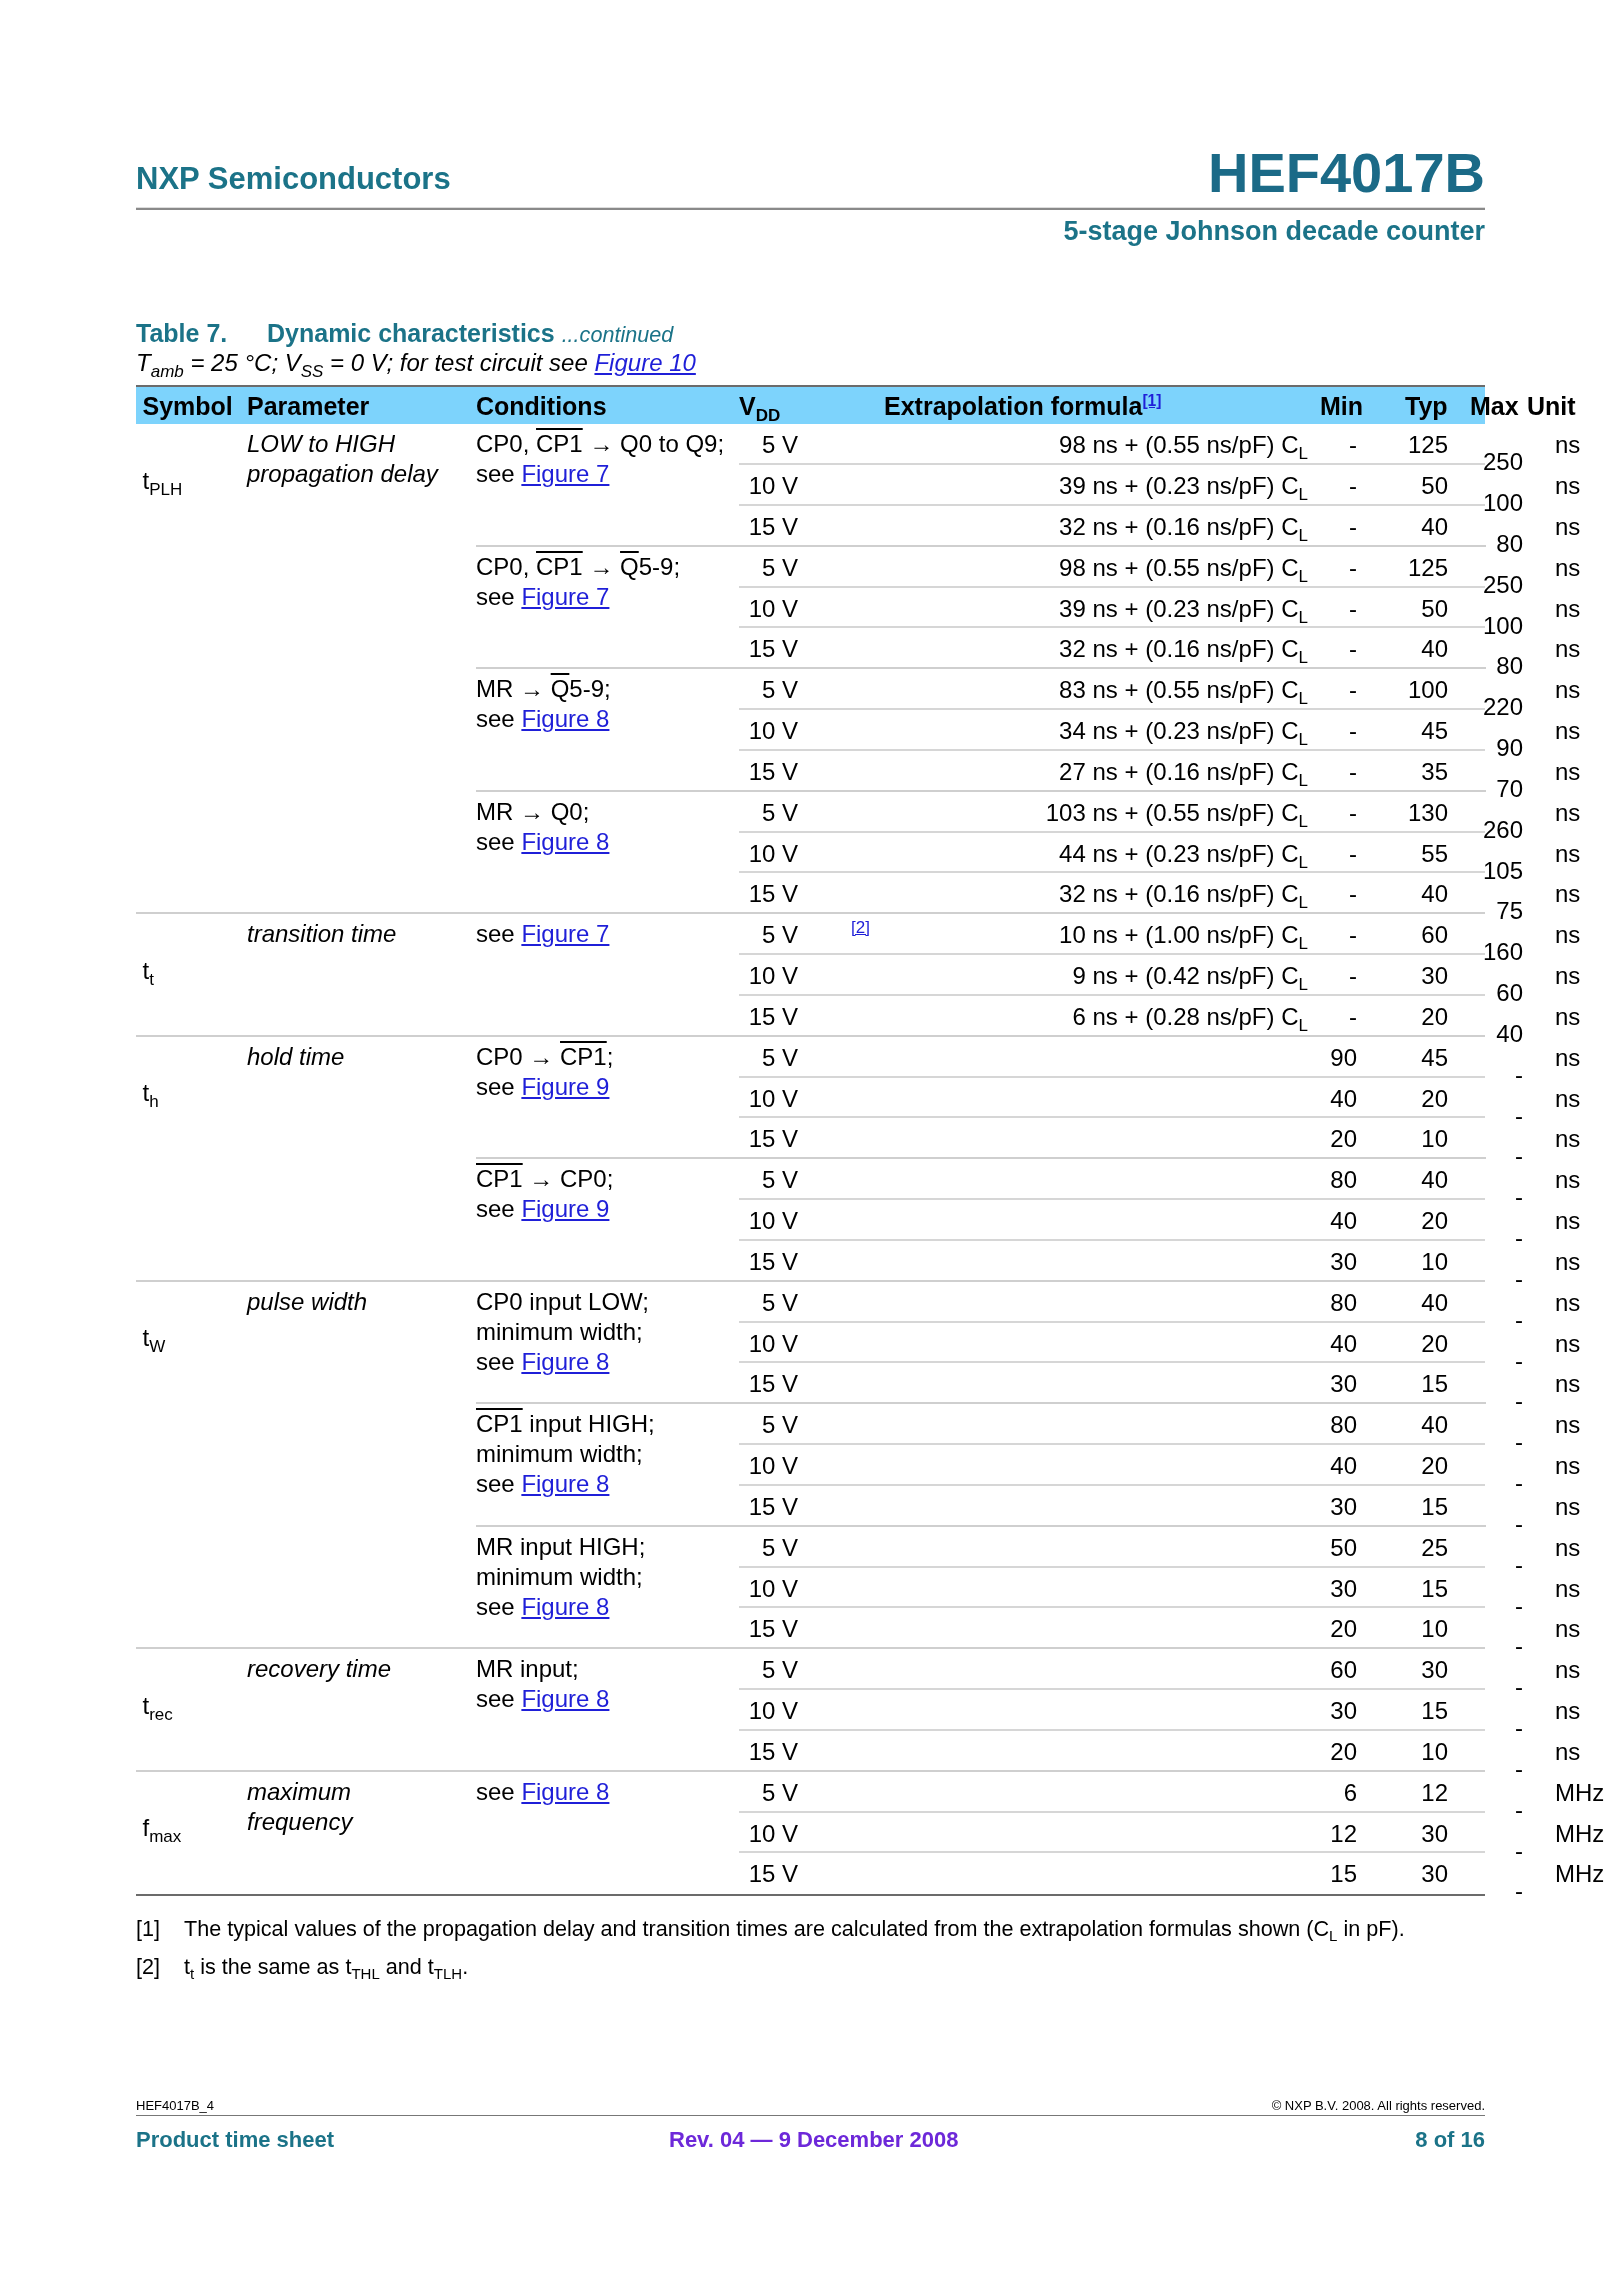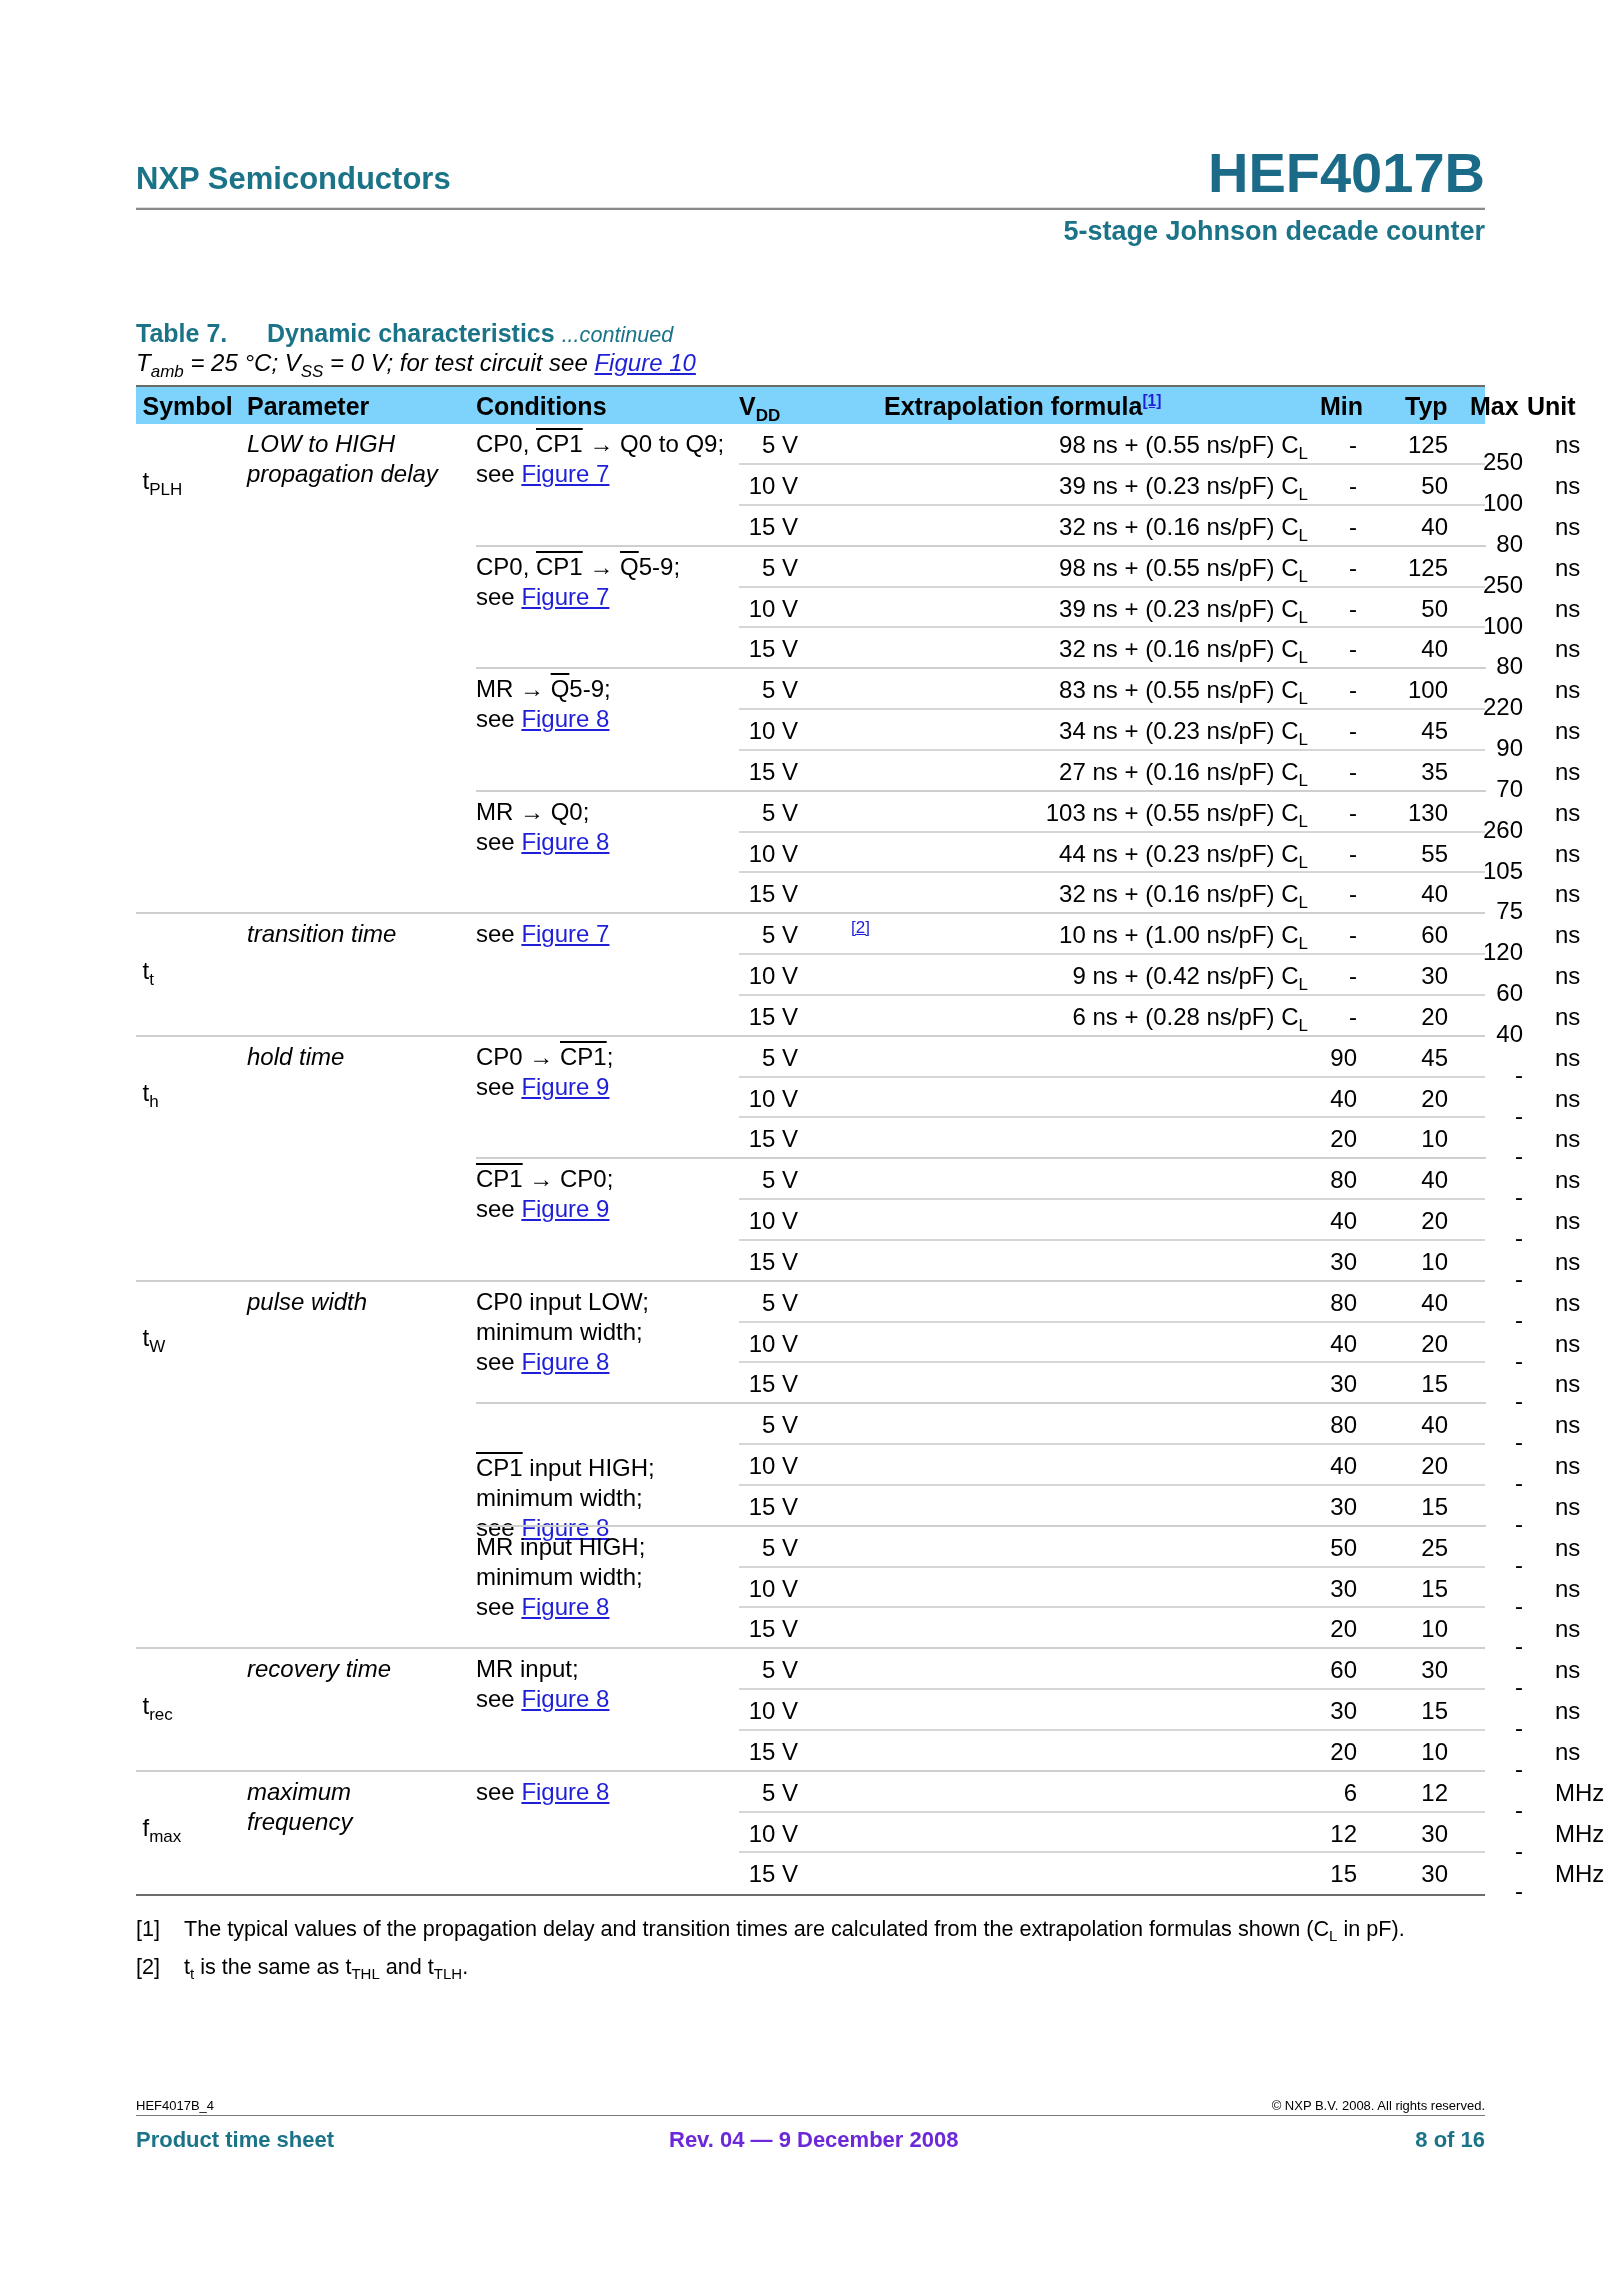--- a/index.html
+++ b/index.html
@@ -200,21 +200,21 @@
       <div class="sep grp" style="left: 0px; width: 1349px; top: 527px;"></div>
       <div class="cell-sym" style="top: 536px;">t<sub>t</sub></div>
       <div class="cell-par" style="top: 534px;">transition time</div>
       <div class="cell-cond" style="top: 534px;">see <a class="lnk">Figure 7</a></div>
       <div class="row" style="top: 529px;">
         <span class="vdd">5 V</span>
         <span class="ref">[2]</span>
         <span class="form">10 ns + (1.00 ns/pF) C<sub>L</sub></span>
         <span class="min">-</span>
         <span class="typ">60</span>
-        <span class="max">120</span>
+        <span class="max">160</span>
         <span class="unit">ns</span>
       </div>
       <div class="sep" style="left: 603px; width: 746px; top: 568px;"></div>
       <div class="row" style="top: 570px;">
         <span class="vdd">10 V</span>
         <span class="form">9 ns + (0.42 ns/pF) C<sub>L</sub></span>
         <span class="min">-</span>
         <span class="typ">30</span>
         <span class="max">60</span>
         <span class="unit">ns</span>
@@ -301,21 +301,21 @@
       </div>
       <div class="sep" style="left: 603px; width: 746px; top: 976px;"></div>
       <div class="row" style="top: 978px;">
         <span class="vdd">15 V</span>
         <span class="min">30</span>
         <span class="typ">15</span>
         <span class="max">-</span>
         <span class="unit">ns</span>
       </div>
       <div class="sep grp" style="left: 340px; width: 1010px; top: 1017px;"></div>
-      <div class="cell-cond" style="top: 1024px; margin-top: 44px;"><span class="ovl">CP1</span> input HIGH;<br>minimum width;<br>see <a class="lnk">Figure 8</a></div>
+      <div class="cell-cond" style="top: 1024px;"><span class="ovl">CP1</span> input HIGH;<br>minimum width;<br>see <a class="lnk">Figure 8</a></div>
       <div class="row" style="top: 1019px;">
         <span class="vdd">5 V</span>
         <span class="min">80</span>
         <span class="typ">40</span>
         <span class="max">-</span>
         <span class="unit">ns</span>
       </div>
       <div class="sep" style="left: 603px; width: 746px; top: 1058px;"></div>
       <div class="row" style="top: 1060px;">
         <span class="vdd">10 V</span>

